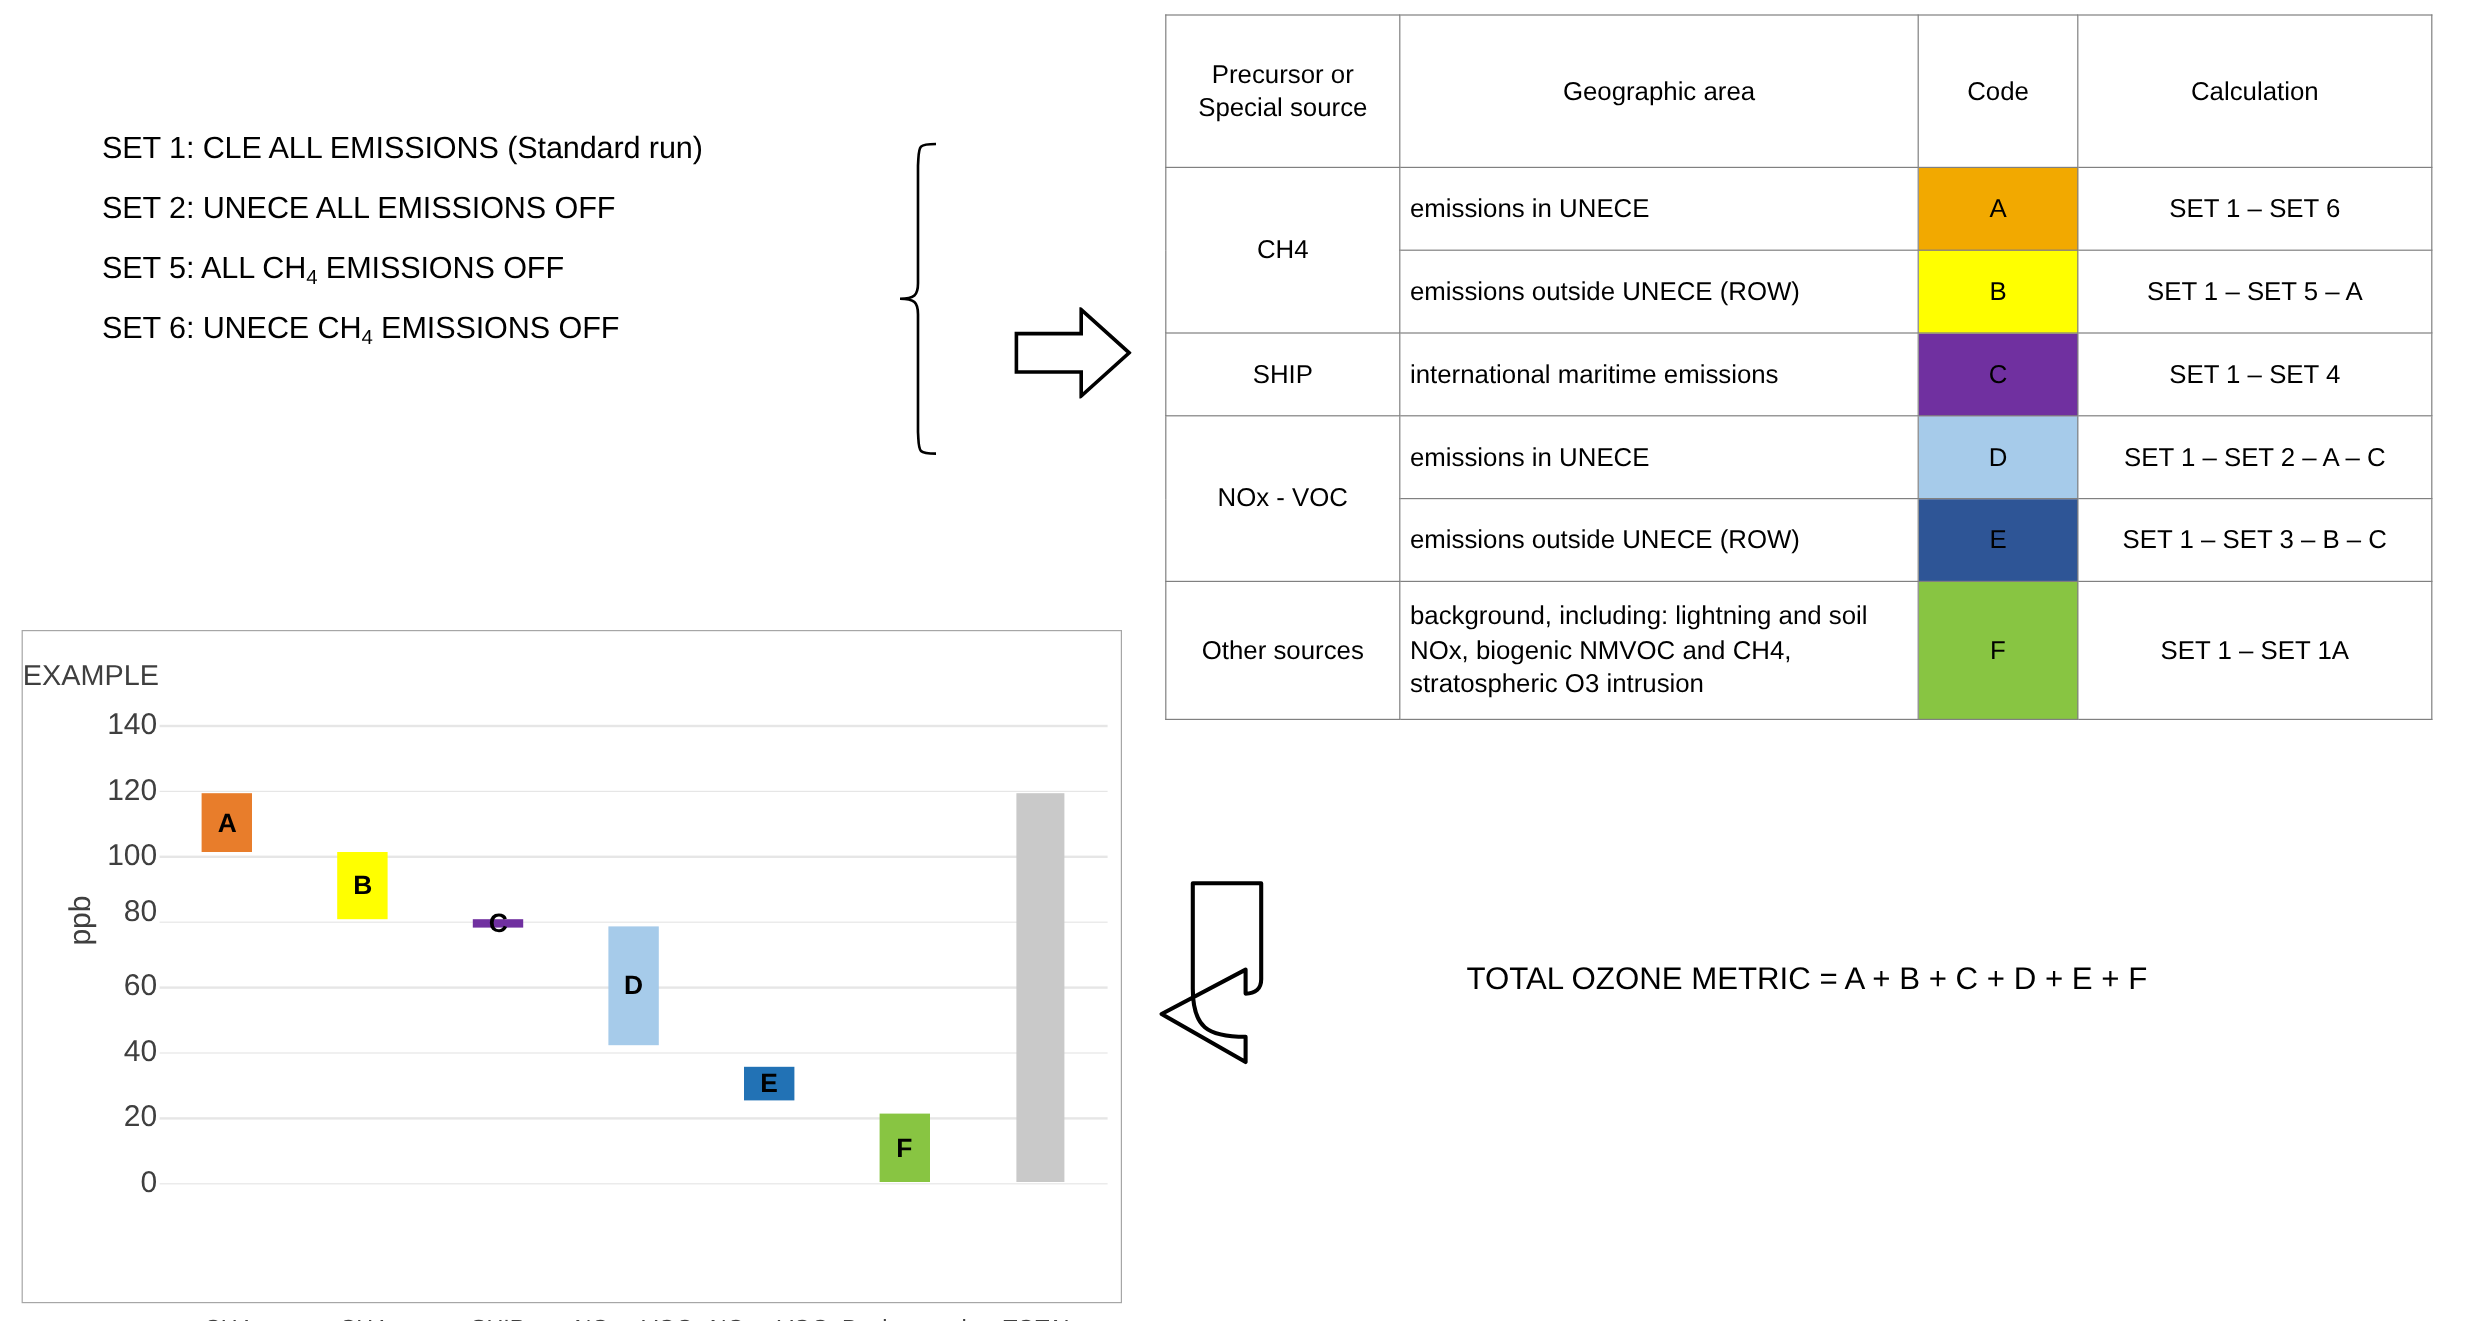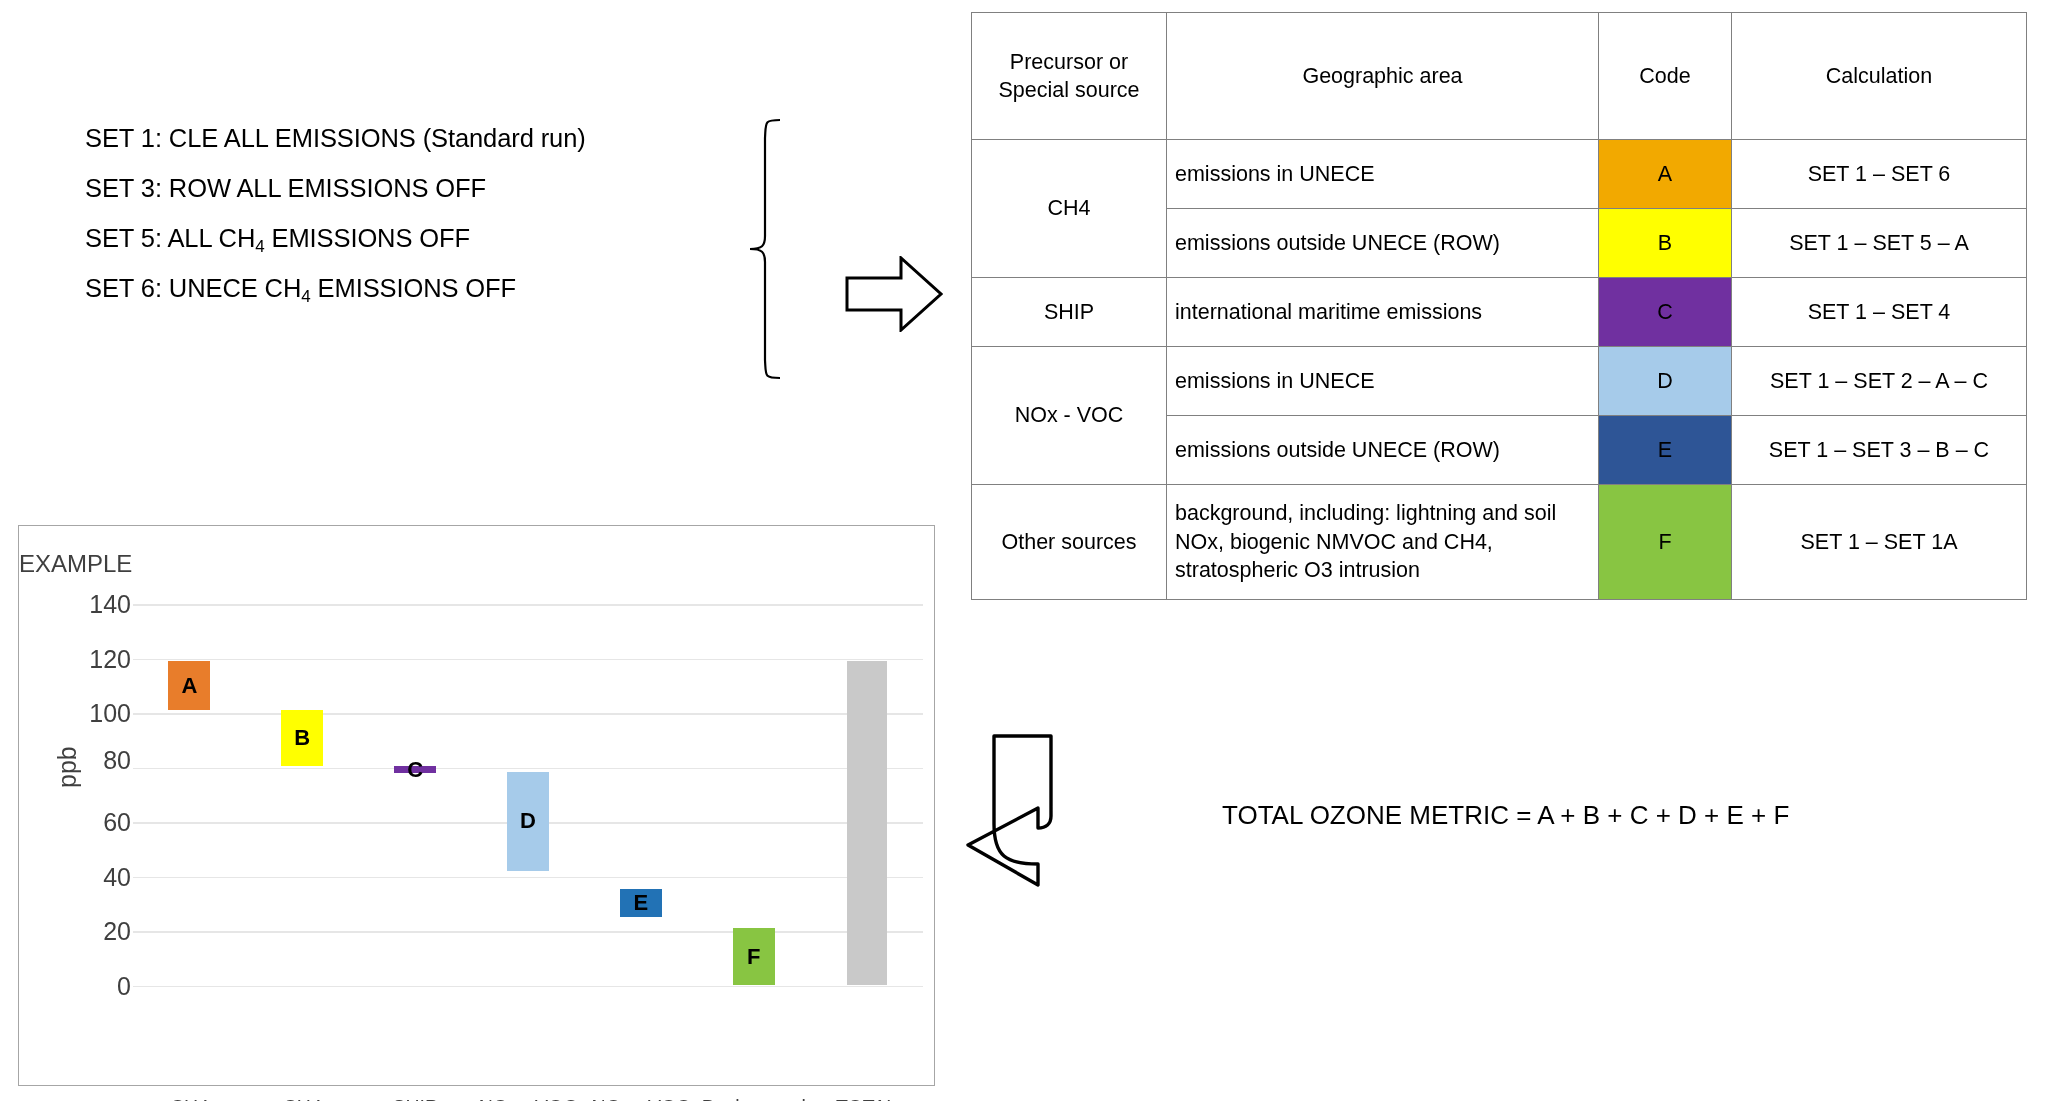--- a/index.html
+++ b/index.html
@@ -13,21 +13,21 @@
     position: relative;
     font-family: "Liberation Sans", sans-serif;
     color: #000000;
     overflow: hidden;
   }
 
   
   #set-list {
     position: absolute;
     left: 85px;
-    top: 126px;
+    top: 112px;
     width: 640px;
   }
   .set-line {
     font-size: 25.5px;
     line-height: 1.0;
     letter-spacing: -0.1px;
     white-space: nowrap;
     margin-bottom: 24.5px;
     color: #000;
   }
@@ -177,21 +177,21 @@
     font-size: 26px;
     white-space: nowrap;
     color: #000;
   }
 </style>
 </head>
 <body>
 
 <div id="set-list">
   <div class="set-line">SET 1: CLE ALL EMISSIONS (Standard run)</div>
-  <div class="set-line">SET 3: ROW ALL EMISSIONS OFF</div>
+  <div class="set-line">SET 2: UNECE ALL  EMISSIONS OFF</div>
   <div class="set-line"><span>SET 5: ALL CH</span><sub>4</sub><span> EMISSIONS OFF</span></div>
   <div class="set-line"><span>SET 6: UNECE CH</span><sub>4</sub><span> EMISSIONS OFF</span></div>
 </div>
 
 <svg id="brace" viewBox="0 0 34 262" preserveAspectRatio="none">
   <path d="M 32 2 C 16 2, 18 4, 17 20 L 17 118 C 17 128, 14 131, 2 131 C 14 131, 17 134, 17 144 L 17 242 C 18 258, 16 260, 32 260" fill="none" stroke="#000000" stroke-width="2.2"></path>
 </svg>
 
 <svg id="arrow-right" viewBox="0 0 98 76">
   <polygon points="2,22 56,22 56,2 96,38 56,74 56,54 2,54" fill="#ffffff" stroke="#000000" stroke-width="3"></polygon>

